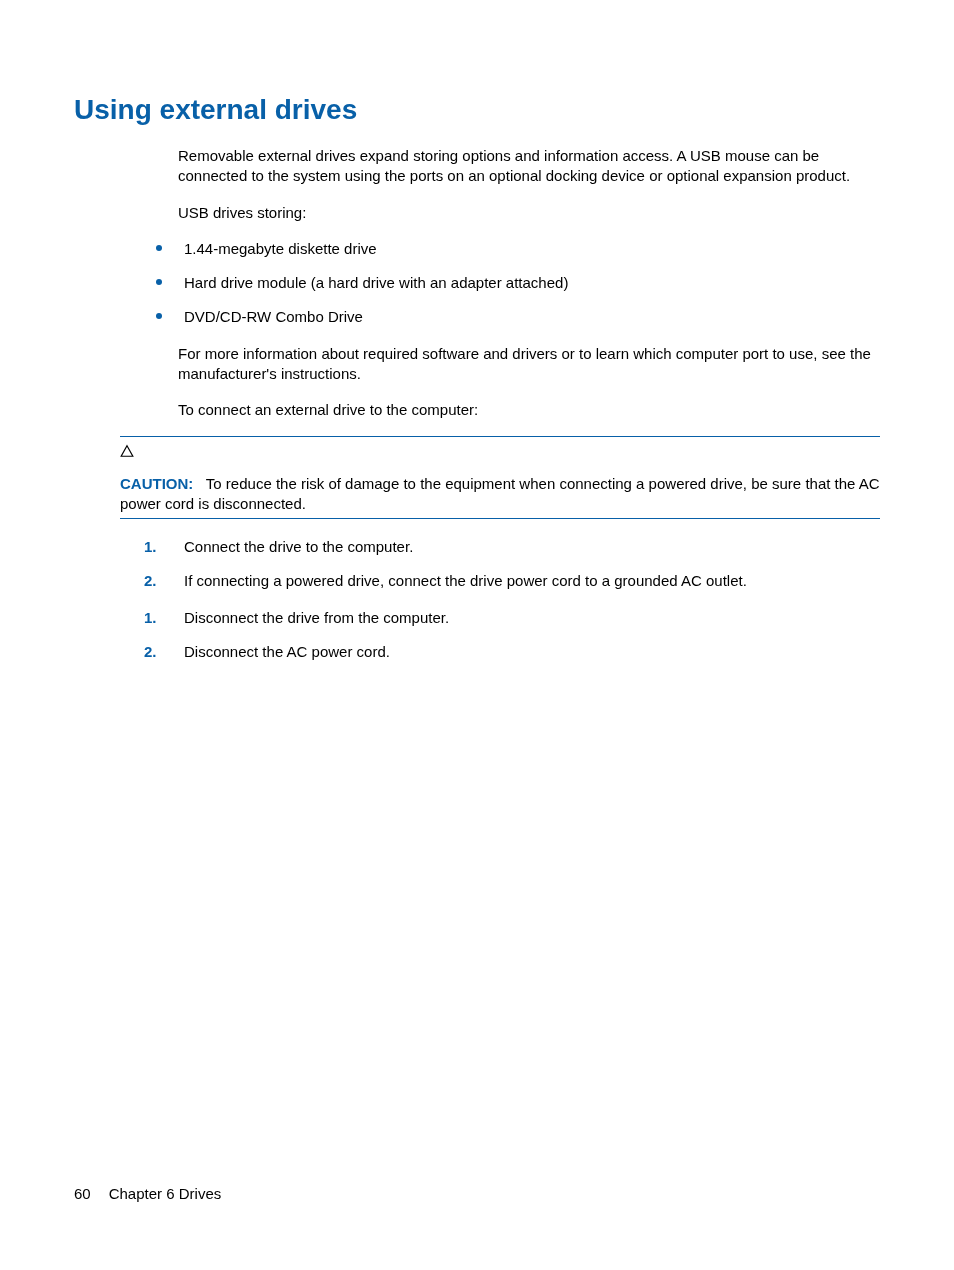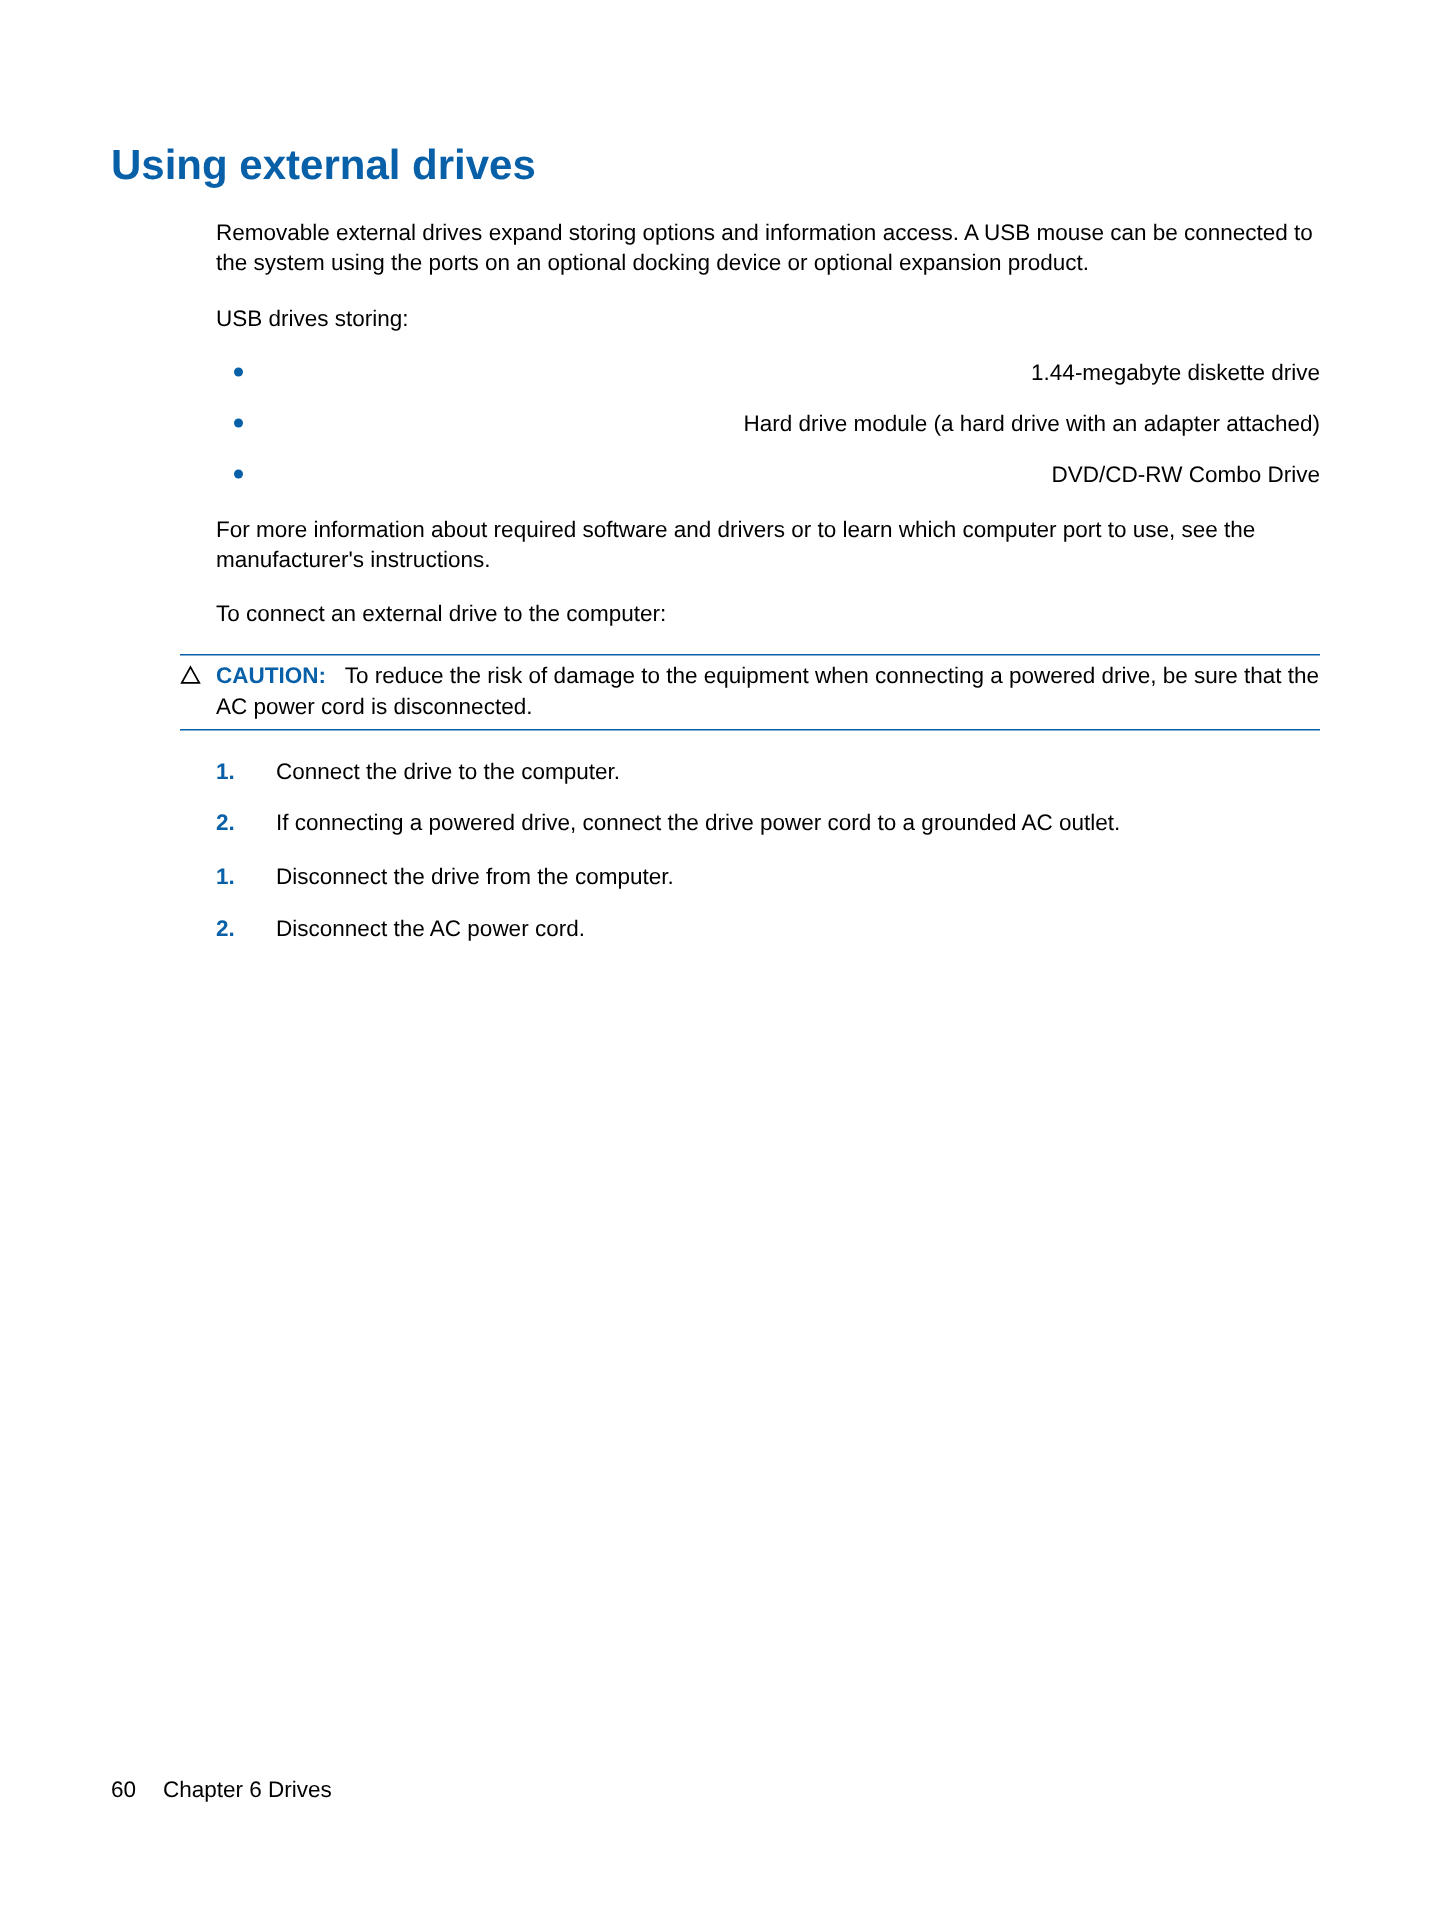--- a/index.html
+++ b/index.html
@@ -1,24 +1,24 @@
 <!DOCTYPE html>
 <html><head>
 <meta charset="utf-8">
 <style>
   * { box-sizing: border-box; margin: 0; padding: 0; }
   html, body { width: 954px; height: 1270px; background: #fff; font-family: Arial, Helvetica, sans-serif; color: #000; }
   .page { position: relative; width: 954px; height: 1270px; padding: 94px 74px 0 74px; }
   h1.title { color: #0860a8; font-size: 28px; font-weight: bold; margin-bottom: 20px; }
   .content { padding-left: 70px; font-size: 15px; line-height: 1.35; }
-  .content p { margin-bottom: 16px; }
-  ul.bullets { list-style: none; margin: 0 0 16px 0; padding: 0; text-align: right; }
+  .content p { margin-bottom: 16px; margin-left: 34px; }
+  ul.bullets { list-style: none; margin: 0 0 16px 0; padding: 0; }
   ul.bullets li { position: relative; padding-left: 40px; margin: 14px 0; }
   ul.bullets li .dot { position: absolute; left: 12px; top: 6px; width: 6px; height: 6px; background: #0860a8; border-radius: 50%; }
-  .caution-box { border-top: 1px solid #0860a8; border-bottom: 1px solid #0860a8; padding: 4px 0; margin: 4px 0 18px -24px; display: flex; align-items: flex-start; gap: 10px; }
+  .caution-box { border-top: 1px solid #0860a8; border-bottom: 1px solid #0860a8; padding: 4px 0; margin: 4px 0 18px -24px; display: flex; align-items: flex-start; gap: 10px; flex-direction: column; }
   .caution-icon { flex: 0 0 auto; margin-top: 2px; }
   .caution-text { flex: 1 1 auto; font-size: 15px; line-height: 1.35; }
   .caution-text .label { color: #0860a8; font-weight: bold; }
   ol.steps { list-style: none; margin: 0 0 16px 0; padding: 0; counter-reset: none; }
   ol.steps li { position: relative; padding-left: 40px; margin: 14px 0; }
   ol.steps li .num { position: absolute; left: 0; top: 0; width: 26px; text-align: left; color: #0860a8; font-weight: bold; }
   .footer { position: absolute; left: 74px; bottom: 68px; font-size: 15px; }
   .footer .pageno { display: inline-block; margin-right: 18px; }
 </style>
 </head>

